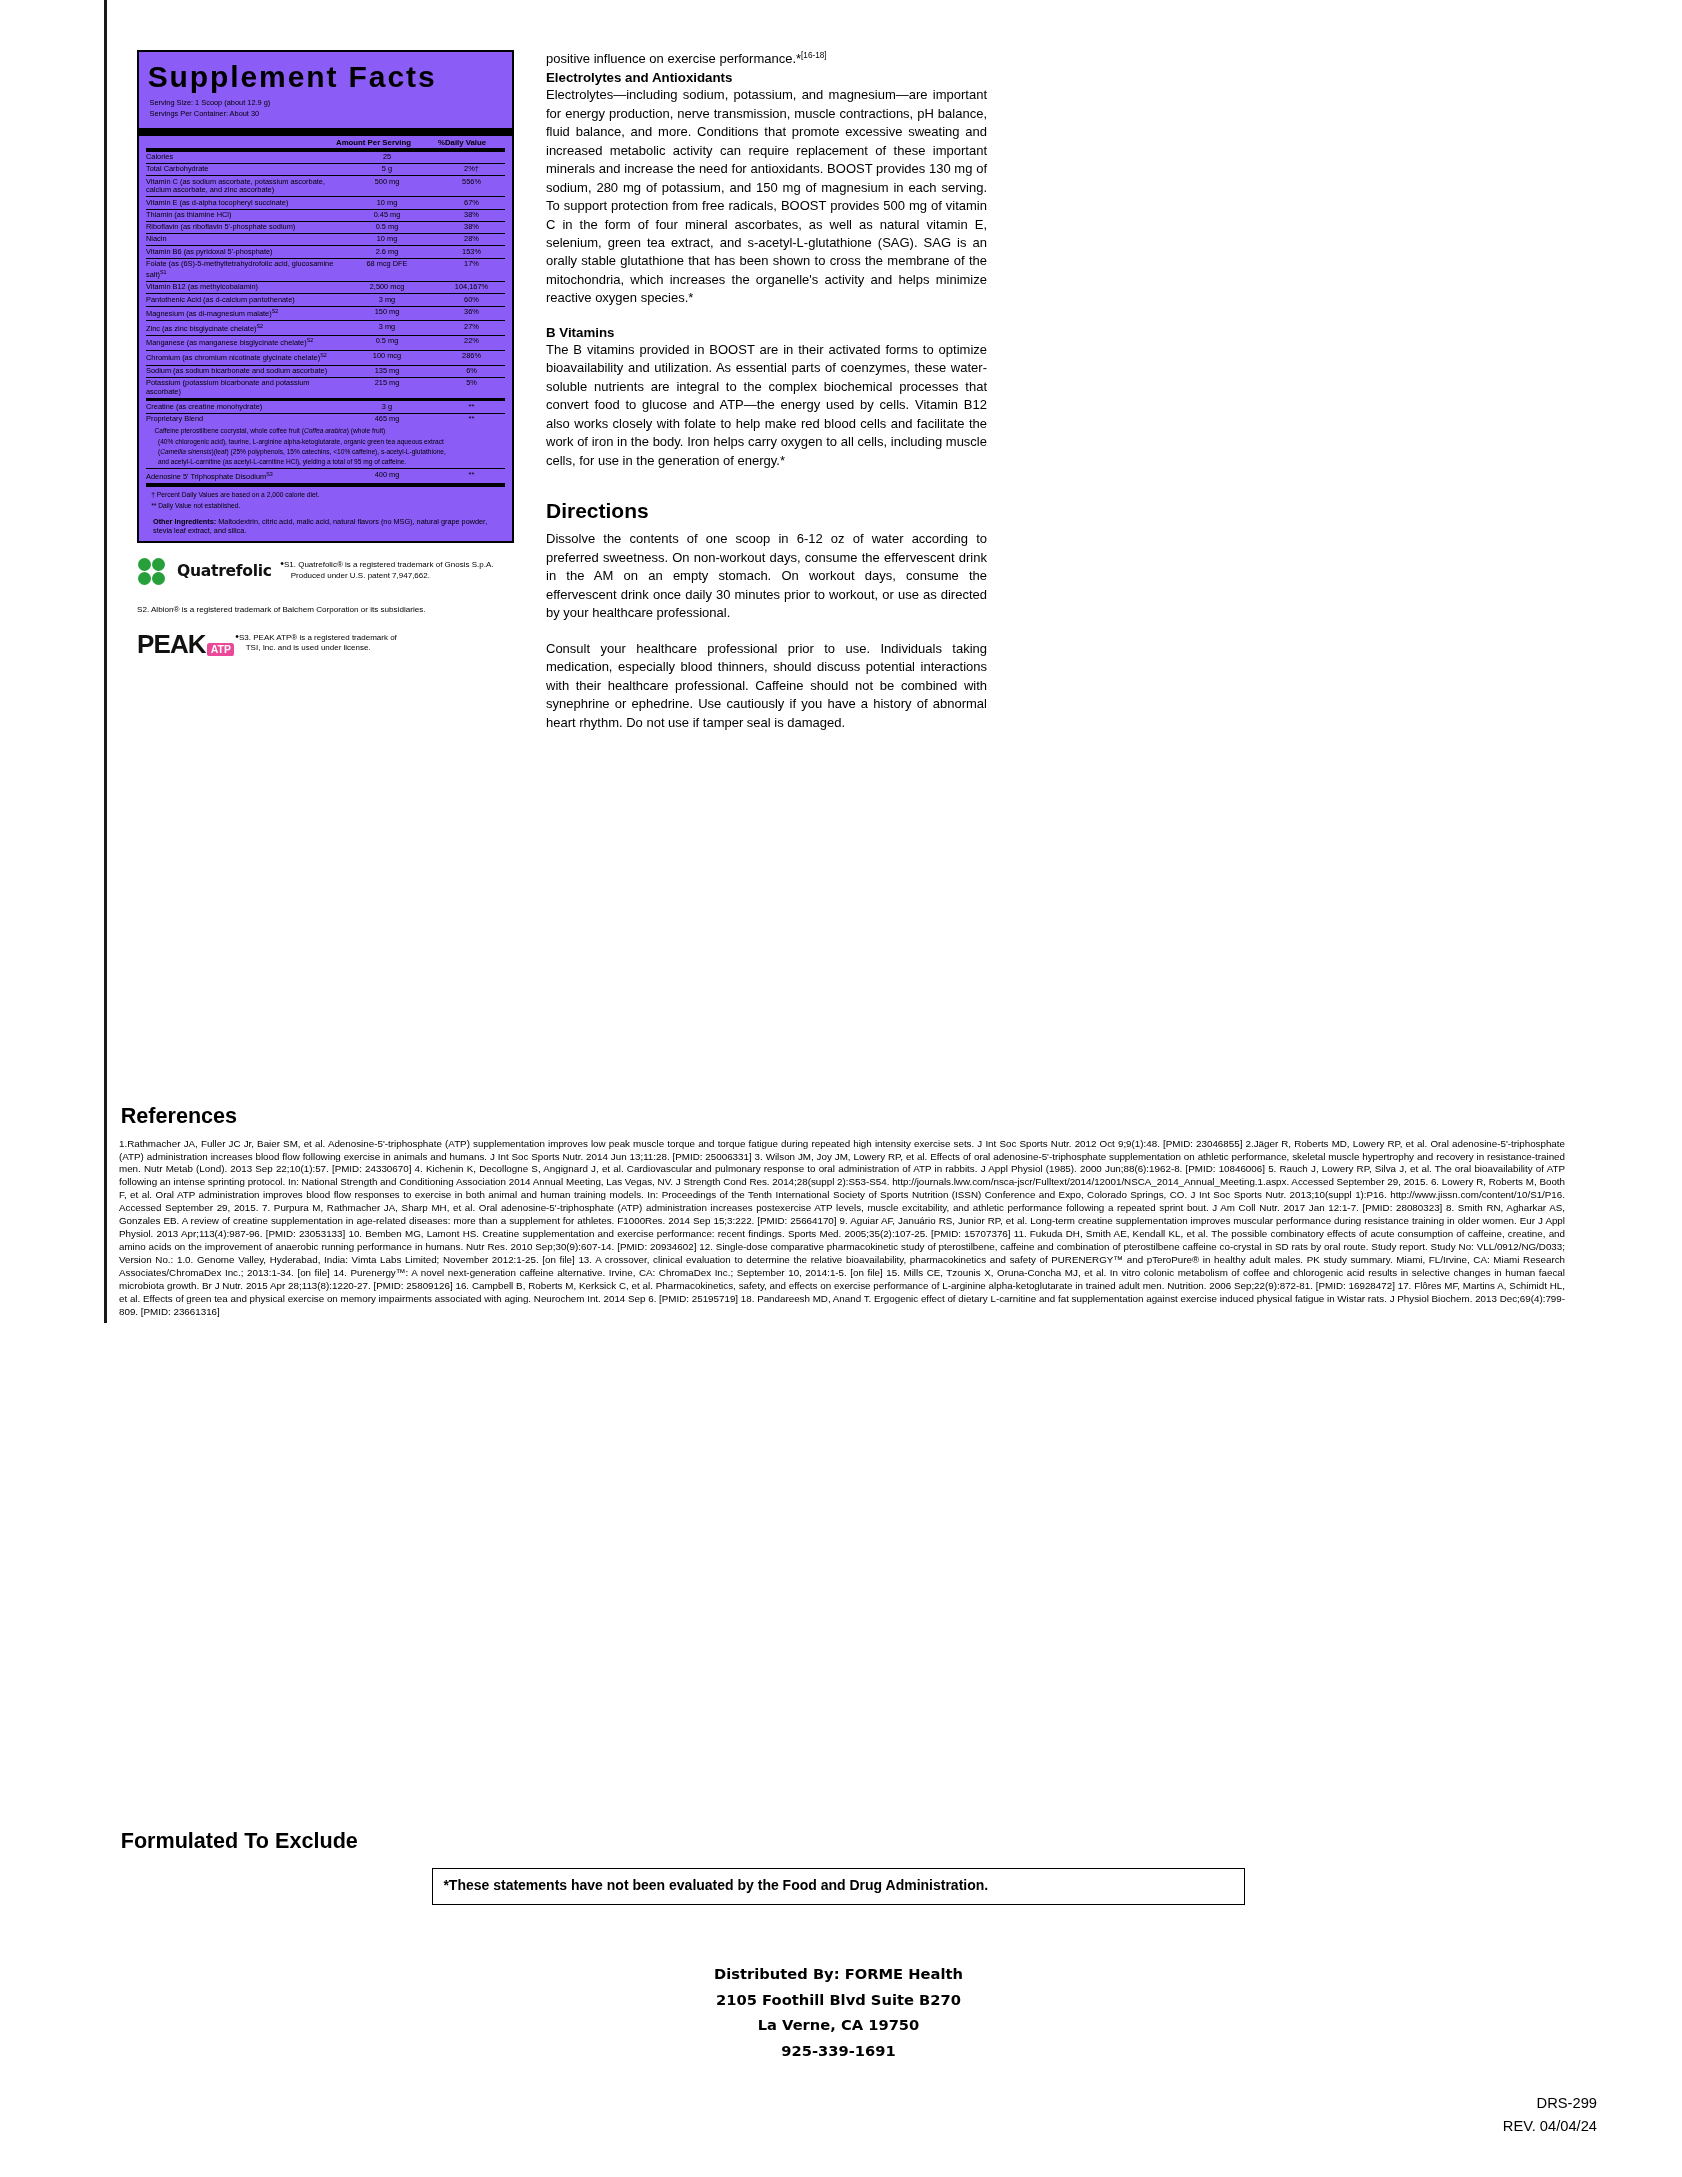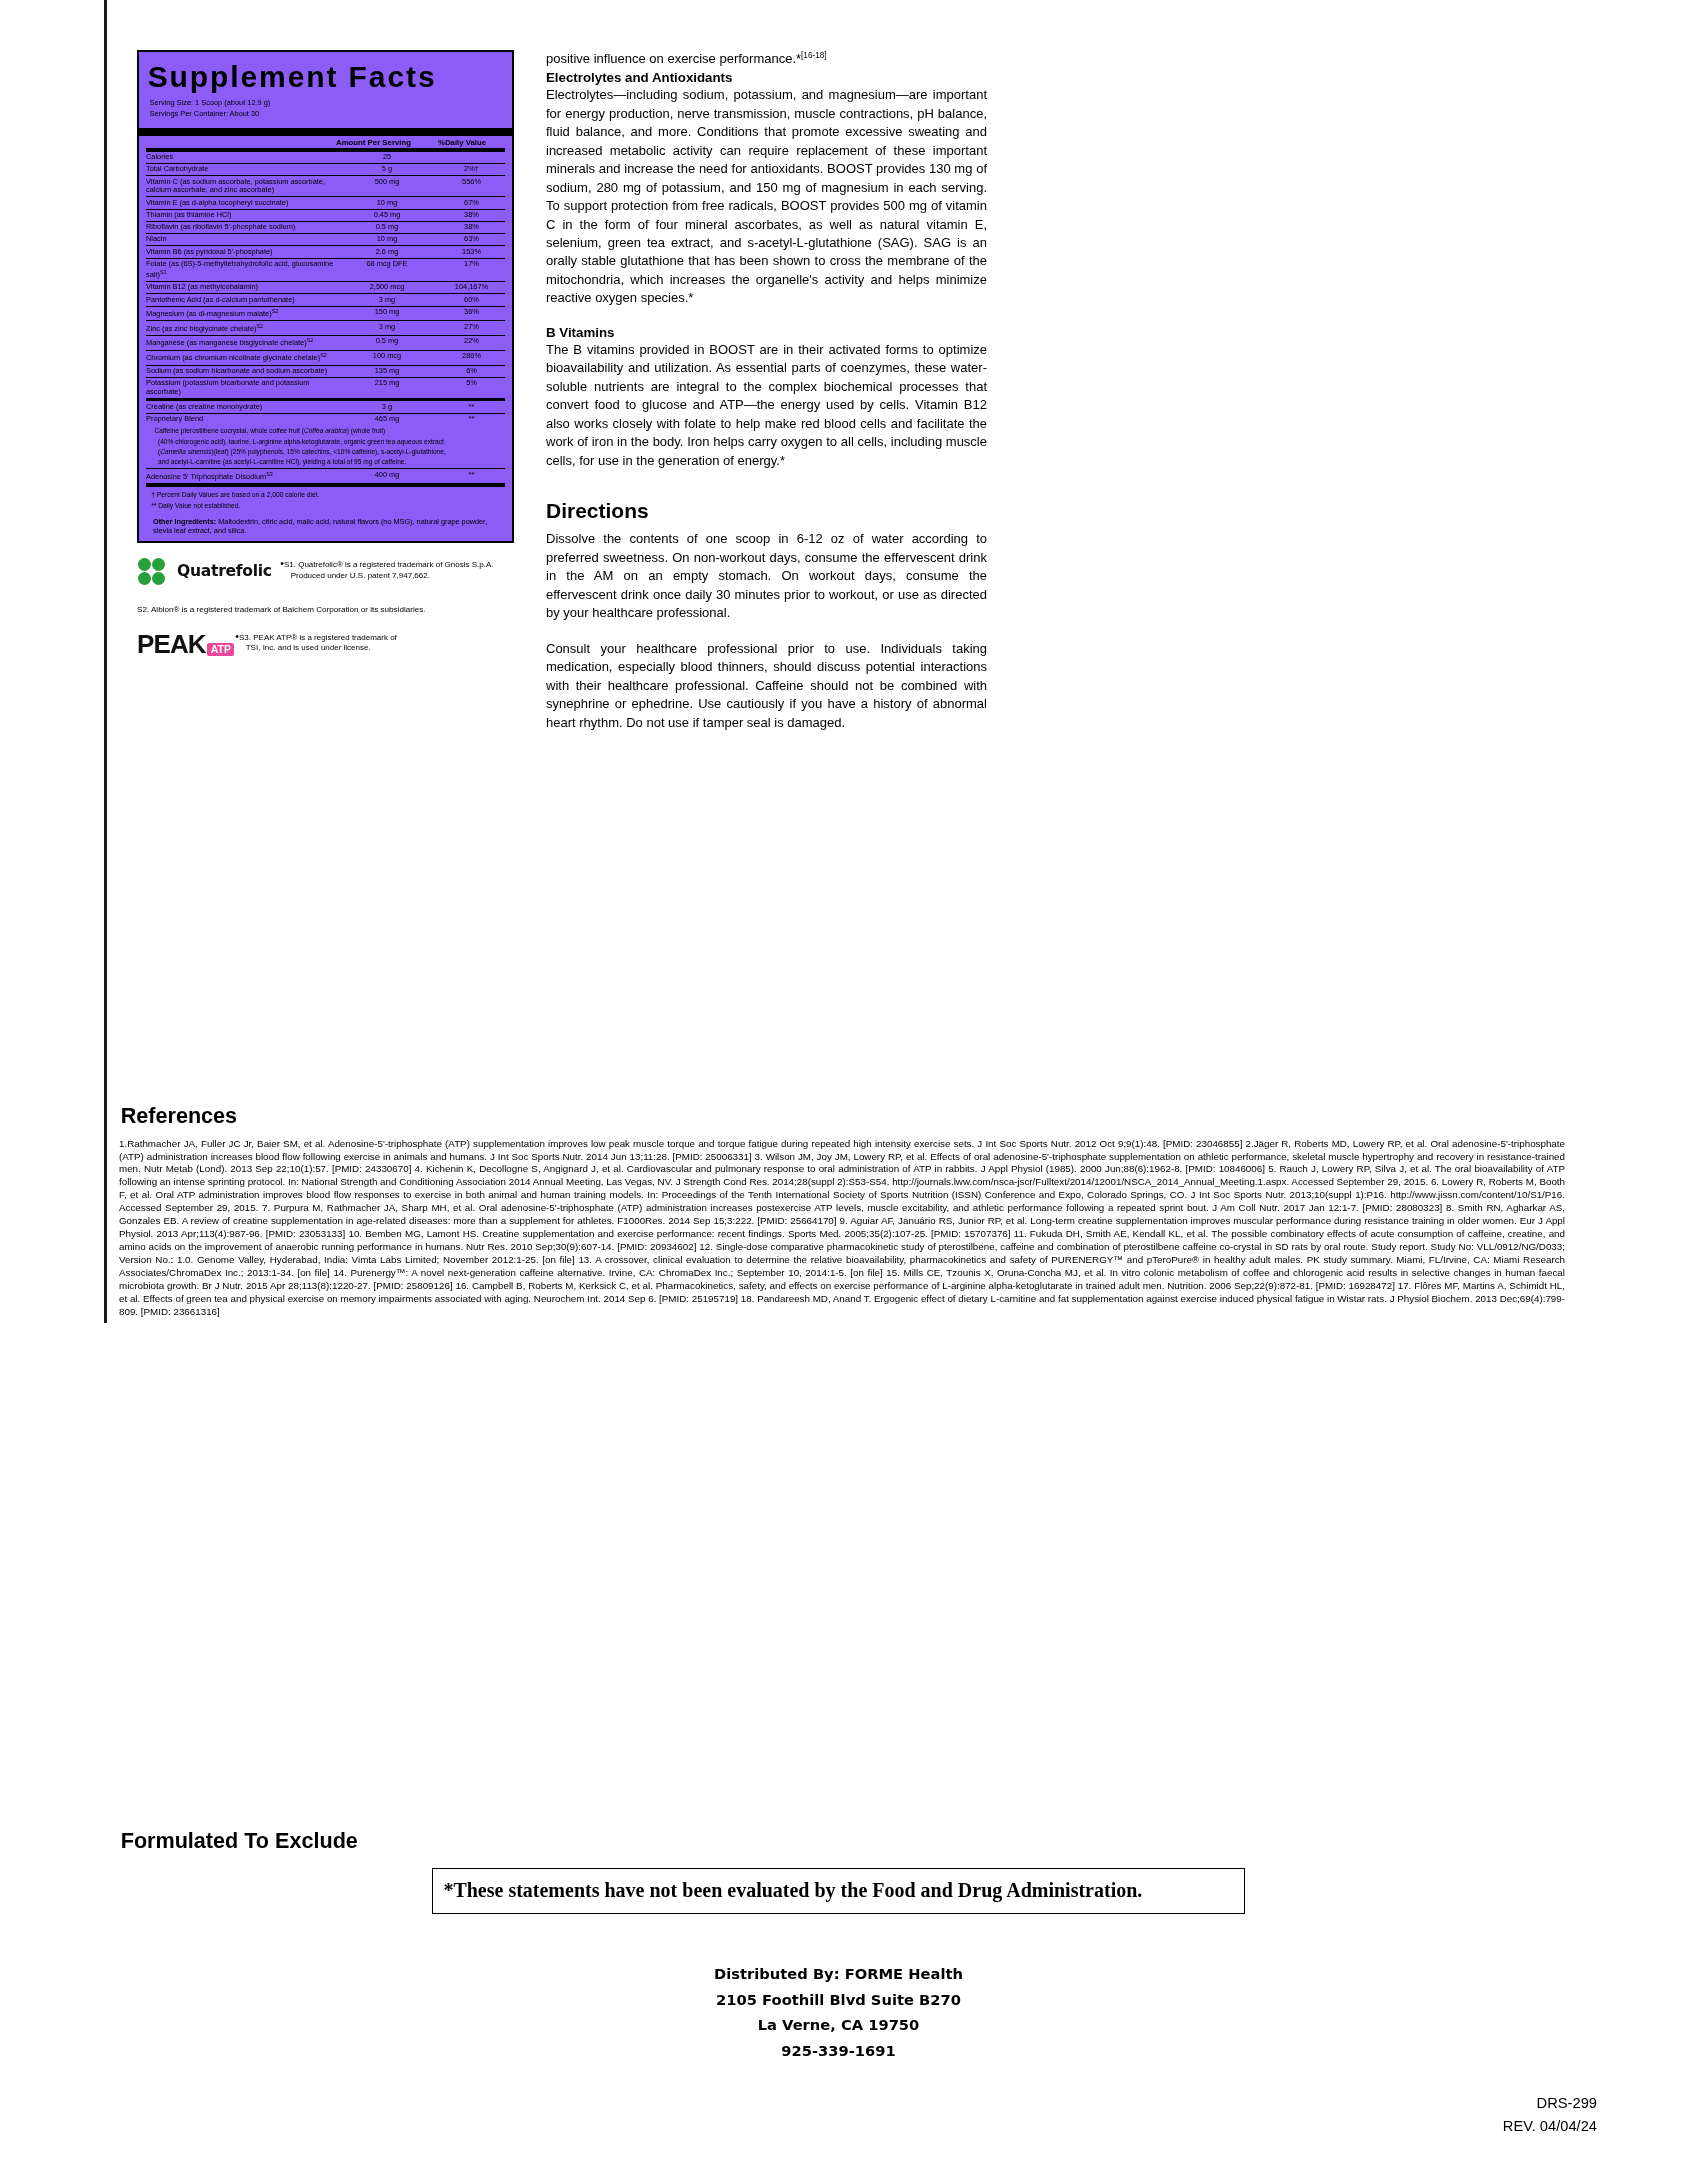--- a/index.html
+++ b/index.html
@@ -175,22 +175,22 @@
     font-size:13.3px; line-height:1.42; text-align:justify;
     margin-left:19px; width:1349px;
   }
 
   .disclaimer {
     position:absolute; left:432px; top:1868px; width:813px;
     border:1.7px solid #000; padding:7px 10.4px 8.6px 10.4px;
     box-sizing:border-box;
   }
   .disclaimer div {
-    font-family:Liberation Serif, serif;
-    font-weight:bold; font-size:20px; line-height:1.4;
+    font-family:Liberation Sans, sans-serif;
+    font-weight:bold; font-size:14px; line-height:1.4;
   }
 
   .distrib {
     position:absolute; left:536px; top:1961px; width:605px;
     text-align:center;
   }
   .distrib div {
     font-family:"DejaVu Sans", sans-serif;
     font-weight:bold; font-size:14.7px; line-height:1.75;
   }
@@ -255,21 +255,21 @@
                   <td class="dv">38%</td>
                 </tr>
                 <tr>
                   <td class="nm">Riboflavin (as riboflavin 5'-phosphate sodium)</td>
                   <td class="amt">0.5 mg</td>
                   <td class="dv">38%</td>
                 </tr>
                 <tr>
                   <td class="nm">Niacin</td>
                   <td class="amt">10 mg</td>
-                  <td class="dv">63%</td>
+                  <td class="dv">28%</td>
                 </tr>
                 <tr>
                   <td class="nm">Vitamin B6 (as pyridoxal 5'-phosphate)</td>
                   <td class="amt">2.6 mg</td>
                   <td class="dv">153%</td>
                 </tr>
                 <tr>
                   <td class="nm">Folate (as (6S)-5-methyltetrahydrofolic acid, glucosamine salt)<sup>S1</sup></td>
                   <td class="amt">68 mcg DFE</td>
                   <td class="dv">17%</td>

